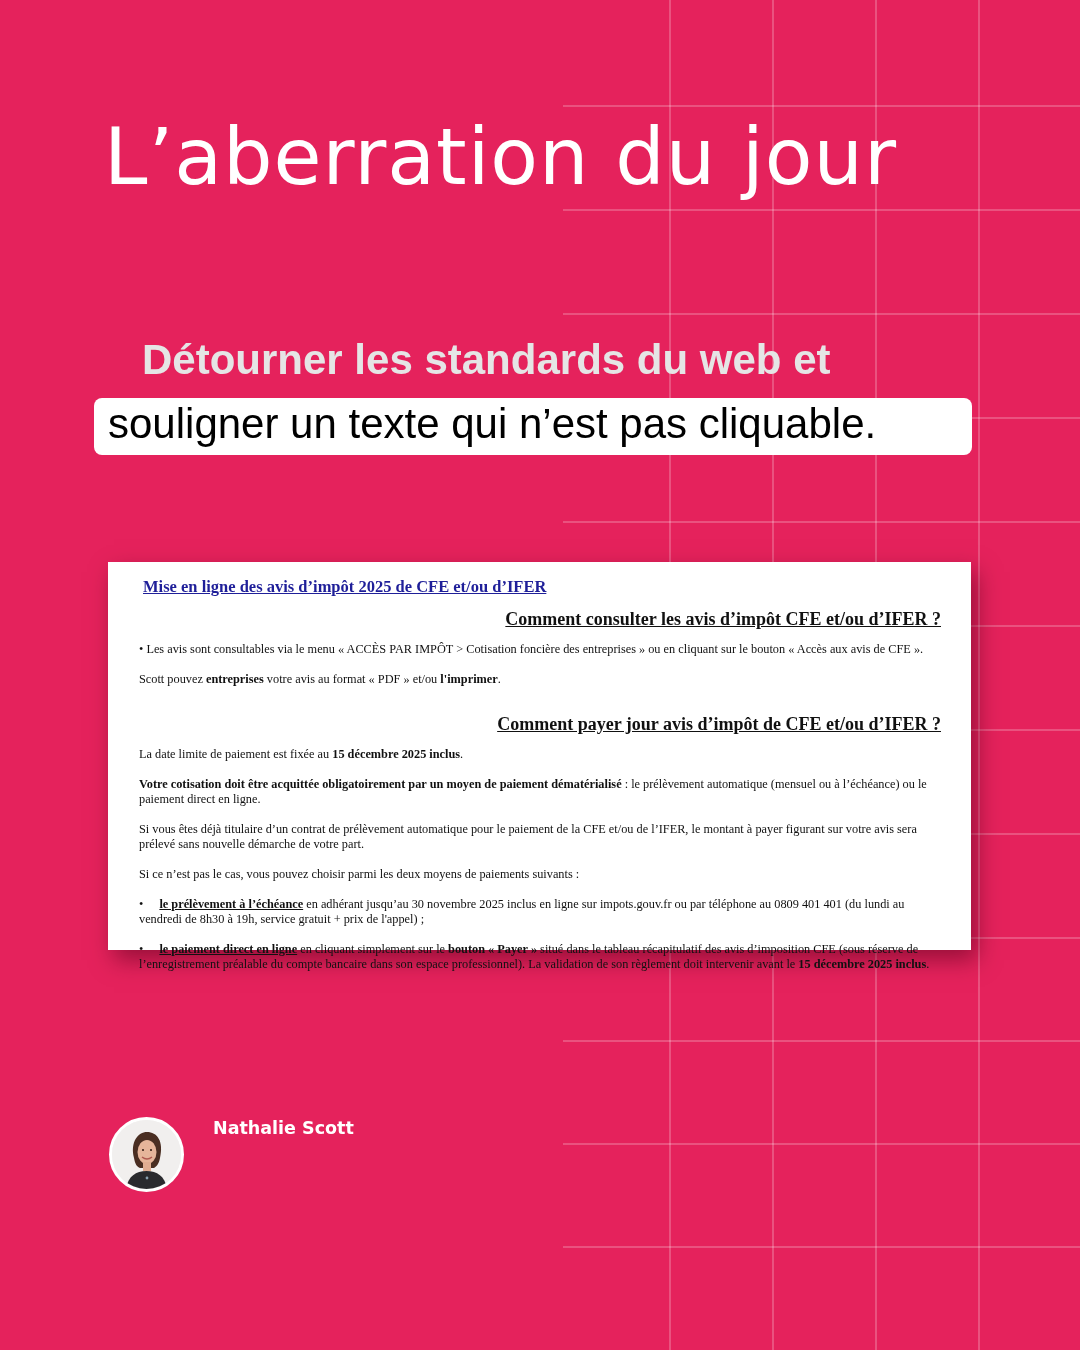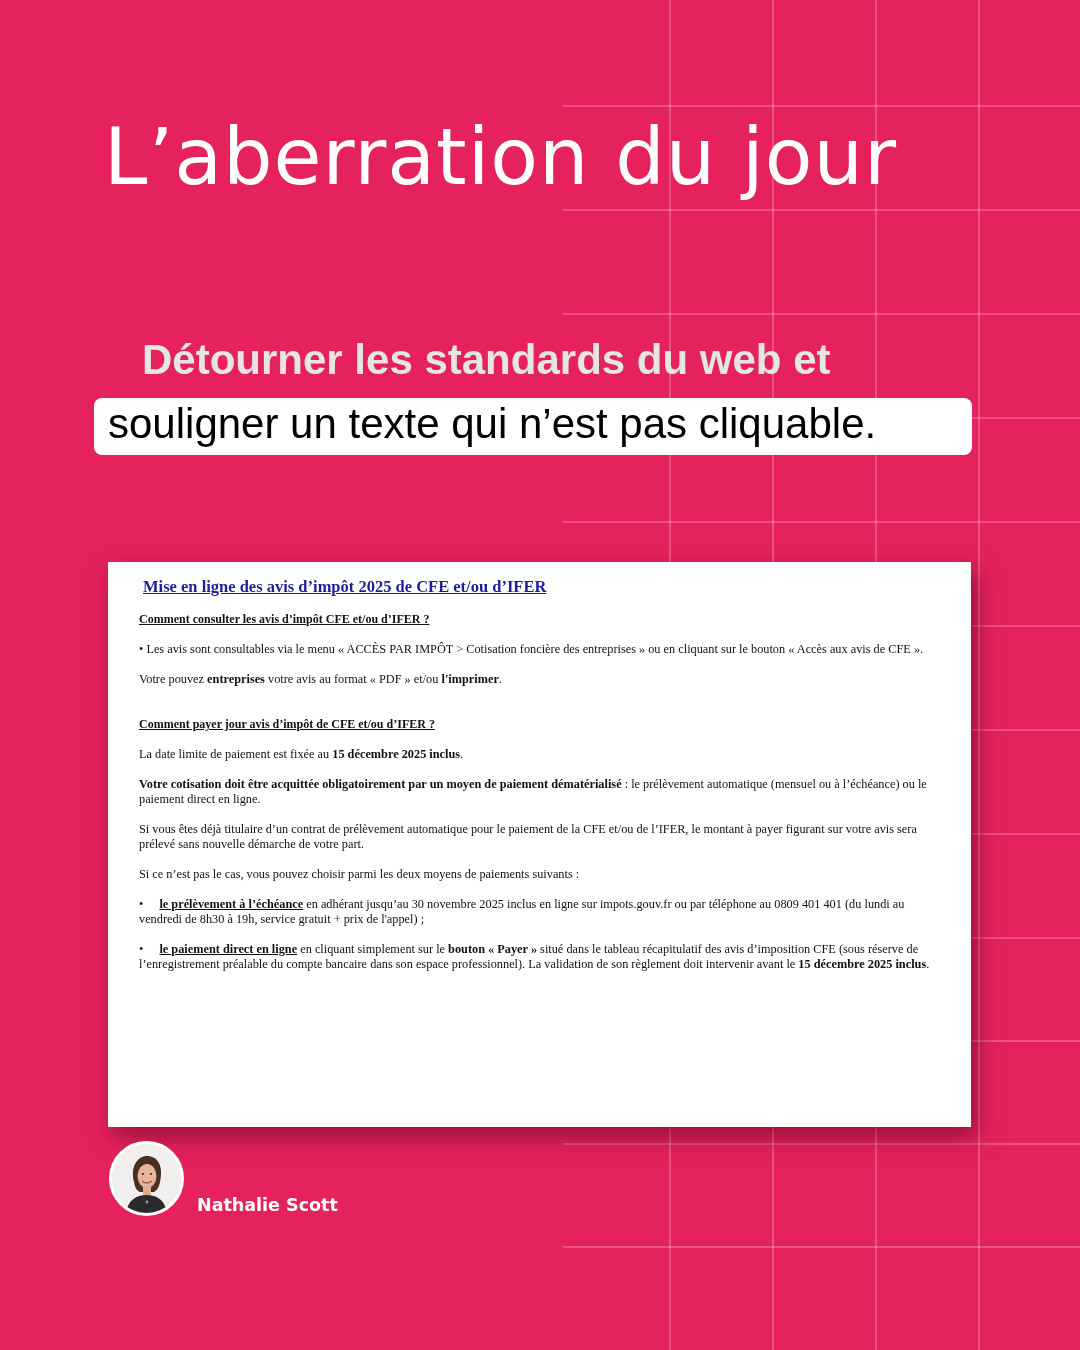--- a/index.html
+++ b/index.html
@@ -37,46 +37,46 @@
     .subtitle-line2 {
       position: absolute; left: 108px; top: 400px;
       color: #000000;
       font-family: "Liberation Sans", sans-serif;
       font-size: 42px; font-weight: 400;
       white-space: nowrap;
     }
 
     .card {
       position: absolute; left: 108px; top: 562px;
-      width: 863px; height: 565px;
+      width: 863px; height: 388px;
       background: #ffffff;
       box-shadow: 6px 10px 22px rgba(90, 0, 30, 0.55);
       padding: 14px 30px 8px 31px;
       font-family: "Liberation Serif", serif;
       color: #111111;
       font-size: 12.3px; line-height: 15px;
     }
     .card-title {
       display: block;
       margin-left: 4px;
       color: #1f1f99;
       font-weight: bold; font-size: 16.5px; line-height: 22px;
       text-decoration: underline;
       margin-bottom: 14px;
     }
     .card h3 {
-      font-size: 12px; font-weight: bold; text-decoration: underline; line-height: 15px;
+      font-size: 18px; font-weight: bold; text-decoration: underline; line-height: 15px; text-align: right;
     }
     .card p { margin: 0; }
     .gap-sm { height: 15px; }
     .gap-lg { height: 30px; }
     .card b { font-weight: bold; }
     .card u { text-decoration: underline; margin-left: 13px; }
 
-    .footer { position: absolute; left: 109px; top: 1141px; display: flex; align-items: flex-end; }
+    .footer { position: absolute; left: 109px; top: 1117px; display: flex; align-items: flex-start; gap: 16px; }
     .avatar {
       width: 75px; height: 75px; border-radius: 50%;
       border: 3px solid #ffffff;
       background: #f3f1f1;
       position: relative; overflow: hidden;
     }
     .avatar svg { position: absolute; left: 0; top: 0; }
     .footer-text { margin-left: 13px; color: #ffffff; font-family: "DejaVu Sans", sans-serif; font-size: 17.5px; font-weight: 600; line-height: 22px; }
   </style>
 </head>
@@ -107,21 +107,21 @@
 <div class="subtitle-highlight"></div>
 <div class="subtitle-line2">souligner un texte qui n’est pas cliquable.</div>
 
 <div class="card">
   <span class="card-title">Mise en ligne des avis d’impôt 2025 de CFE et/ou d’IFER</span>
 
   <h3>Comment consulter les avis d’impôt CFE et/ou d’IFER ?</h3>
   <div class="gap-sm"></div>
   <p>• Les avis sont consultables via le menu « ACCÈS PAR IMPÔT &gt; Cotisation foncière des entreprises » ou en cliquant sur le bouton « Accès aux avis de CFE ».</p>
   <div class="gap-sm"></div>
-  <p><span>Votre pouvez </span><b>entreprises</b><span> votre avis au format « PDF » et/ou </span><b>l'imprimer</b><span>.</span></p>
+  <p><span>Scott pouvez </span><b>entreprises</b><span> votre avis au format « PDF » et/ou </span><b>l'imprimer</b><span>.</span></p>
   <div class="gap-lg"></div>
 
   <h3>Comment payer jour avis d’impôt de CFE et/ou d’IFER ?</h3>
   <div class="gap-sm"></div>
   <p><span>La date limite de paiement est fixée au </span><b>15 décembre 2025 inclus</b><span>.</span></p>
   <div class="gap-sm"></div>
   <p><b>Votre cotisation doit être acquittée obligatoirement par un moyen de paiement dématérialisé</b><span> : le prélèvement automatique (mensuel ou à l’échéance) ou le paiement direct en ligne.</span></p>
   <div class="gap-sm"></div>
   <p>Si vous êtes déjà titulaire d’un contrat de prélèvement automatique pour le paiement de la CFE et/ou de l’IFER, le montant à payer figurant sur votre avis sera prélevé sans nouvelle démarche de votre part.</p>
   <div class="gap-sm"></div>

